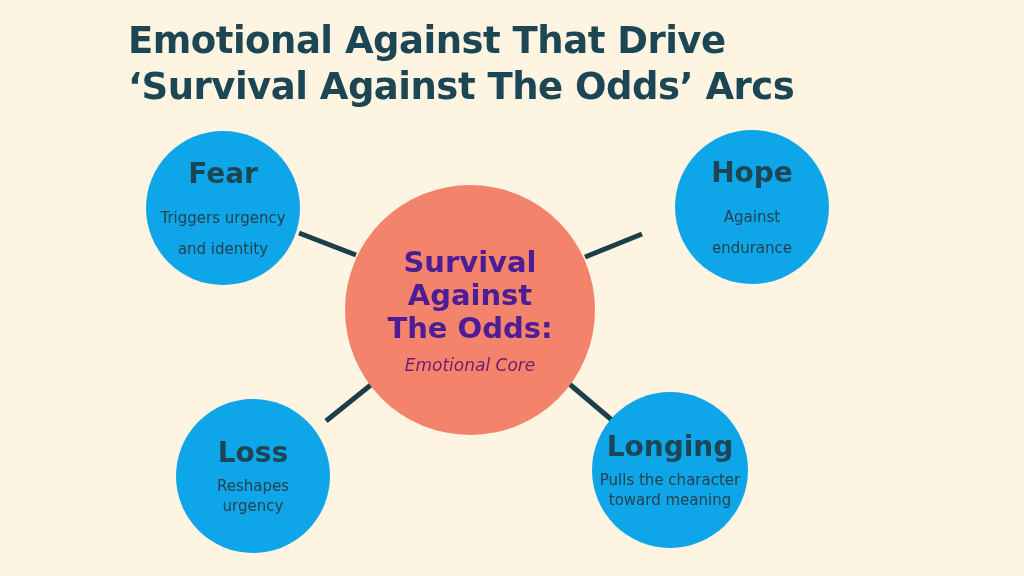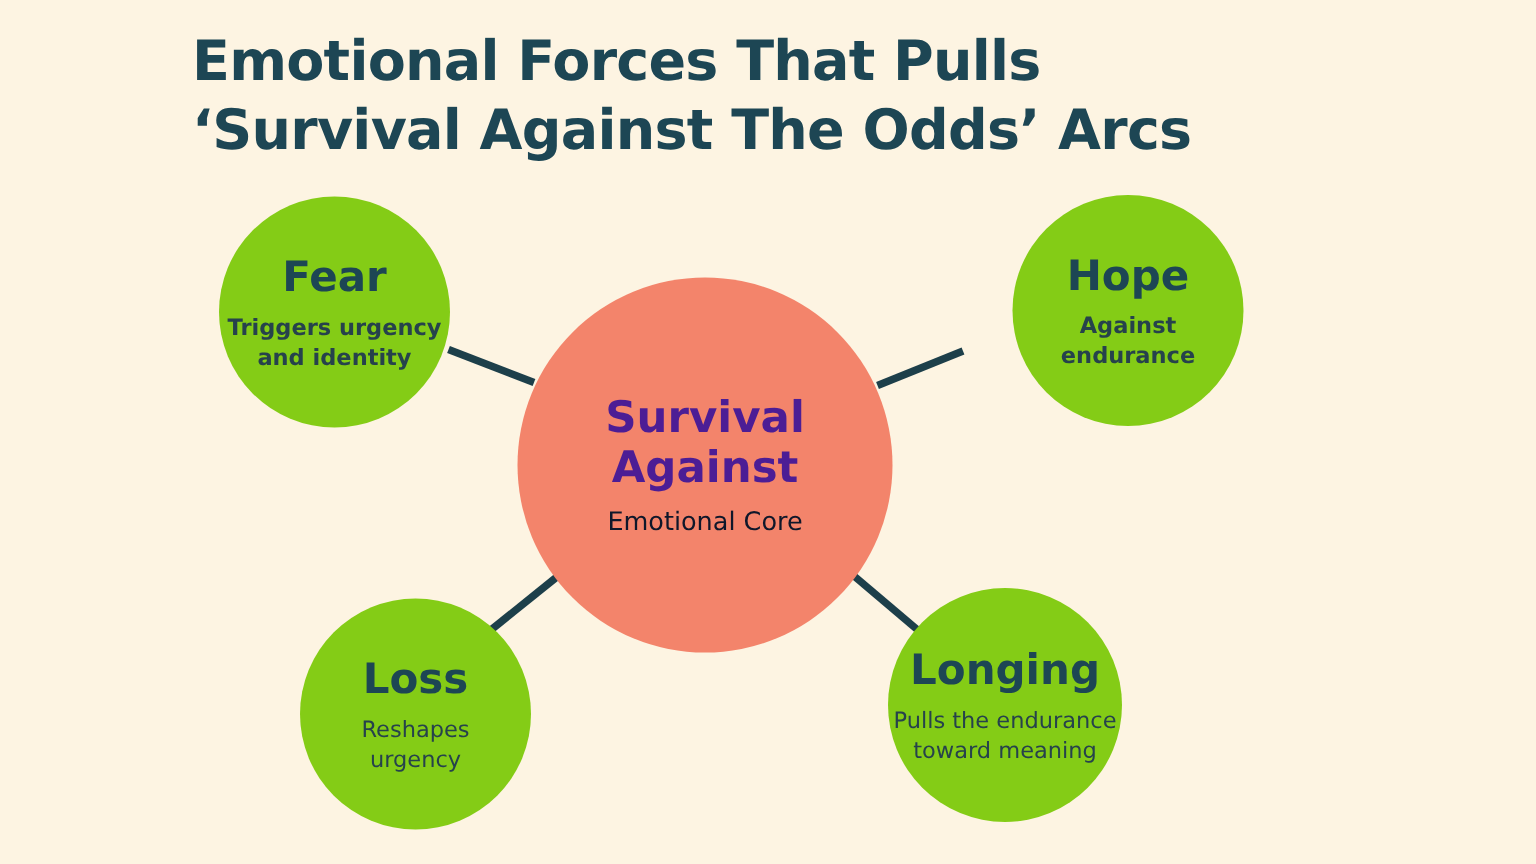--- a/index.html
+++ b/index.html
@@ -36,21 +36,21 @@
       position: absolute;
       border-radius: 50%;
       display: flex;
       flex-direction: column;
       align-items: center;
       justify-content: center;
       text-align: center;
       box-sizing: border-box;
     }
     .node.satellite {
-      background: #84cc16;
+      background: #0ea5e9;
       width: 154px;
       height: 154px;
     }
     .node .label {
       font-size: 28px;
       font-weight: bold;
       color: #1d4654;
       line-height: 34px;
       margin-bottom: 6px;
       white-space: nowrap;
@@ -72,48 +72,50 @@
       font-size: 29px;
       line-height: 33px;
       font-weight: bold;
       color: #4c1d95;
     }
     .core .core-title span { display: block; white-space: nowrap; }
     .core .core-sub {
       margin-top: 10px;
       font-size: 17px;
       line-height: 20px;
-      color: #0f172a;
+      color: #701a75;
       white-space: nowrap;
+      font-style: italic;
     }
     #node-fear    { left: 146px; top: 131px; }
     #node-hope    { left: 675px; top: 130px; }
-    #node-loss    { left: 200px; top: 399px; }
+    #node-loss    { left: 176px; top: 399px; }
     #node-longing { left: 592px; top: 392px; width: 156px; height: 156px; align-items: center; }
-    #node-fear .desc, #node-hope .desc { margin-top: 0; font-weight: bold; }
+    #node-fear .desc, #node-hope .desc { margin-top: 11px; }
   </style>
 </head>
 <body>
 
 <h1 class="title">
-  <span>Emotional Forces That Pulls</span>
+  <span>Emotional Against That Drive</span>
   <span>‘Survival Against The Odds’ Arcs</span>
 </h1>
 
 <svg class="connectors" viewBox="0 0 1024 576">
   <line x1="299" y1="233" x2="356" y2="255" stroke="#1d3f4a" stroke-width="5" stroke-linecap="butt"></line>
   <line x1="585" y1="257" x2="642" y2="234" stroke="#1d3f4a" stroke-width="5" stroke-linecap="butt"></line>
   <line x1="326" y1="421" x2="372" y2="384" stroke="#1d3f4a" stroke-width="5" stroke-linecap="butt"></line>
   <line x1="567" y1="382" x2="613" y2="421" stroke="#1d3f4a" stroke-width="5" stroke-linecap="butt"></line>
 </svg>
 
 <div class="node core">
   <div class="core-title">
     <span>Survival</span>
     <span>Against</span>
+    <span>The Odds:</span>
   </div>
   <div class="core-sub">Emotional Core</div>
 </div>
 
 <div class="node satellite" id="node-fear">
   <div class="label">Fear</div>
   <div class="desc">Triggers urgency</div>
   <div class="desc">and identity</div>
 </div>
 
@@ -124,15 +126,15 @@
 </div>
 
 <div class="node satellite" id="node-loss">
   <div class="label">Loss</div>
   <div class="desc">Reshapes</div>
   <div class="desc">urgency</div>
 </div>
 
 <div class="node satellite" id="node-longing">
   <div class="label">Longing</div>
-  <div class="desc">Pulls the endurance</div>
+  <div class="desc">Pulls the character</div>
   <div class="desc">toward meaning</div>
 </div>
 
 </body></html>

